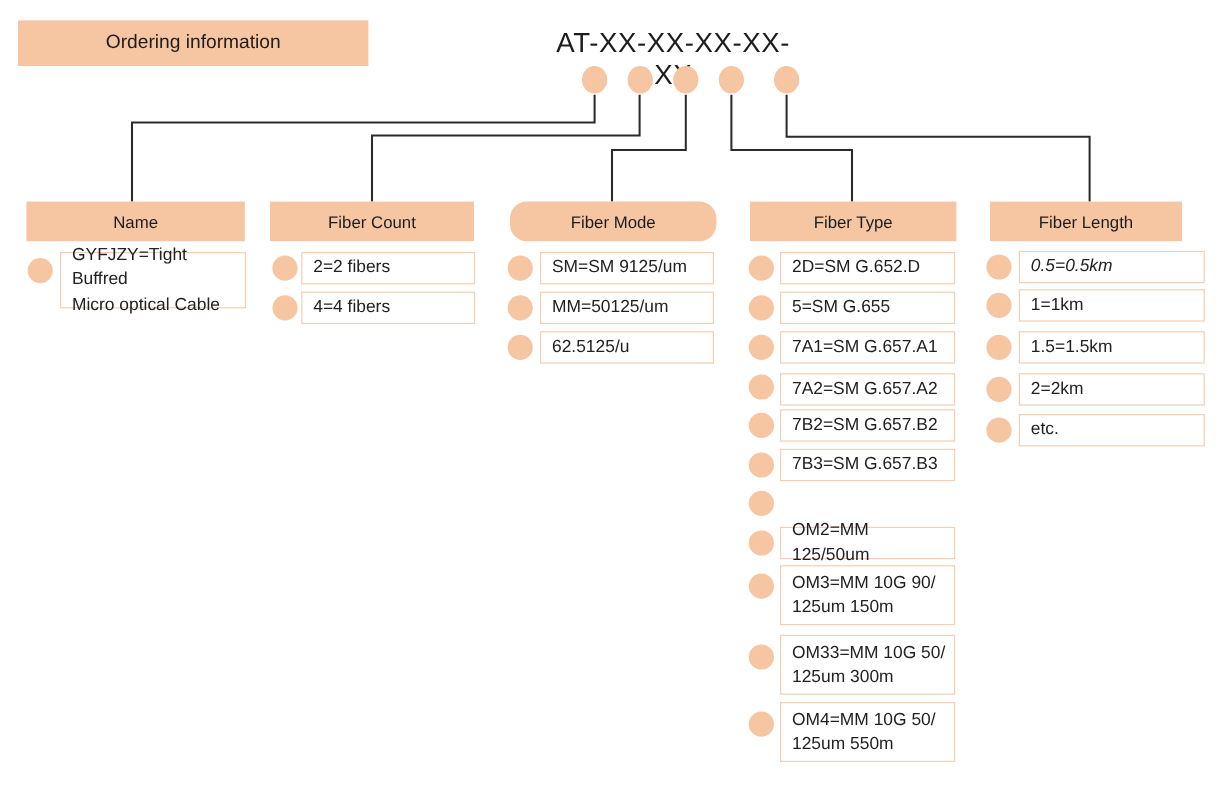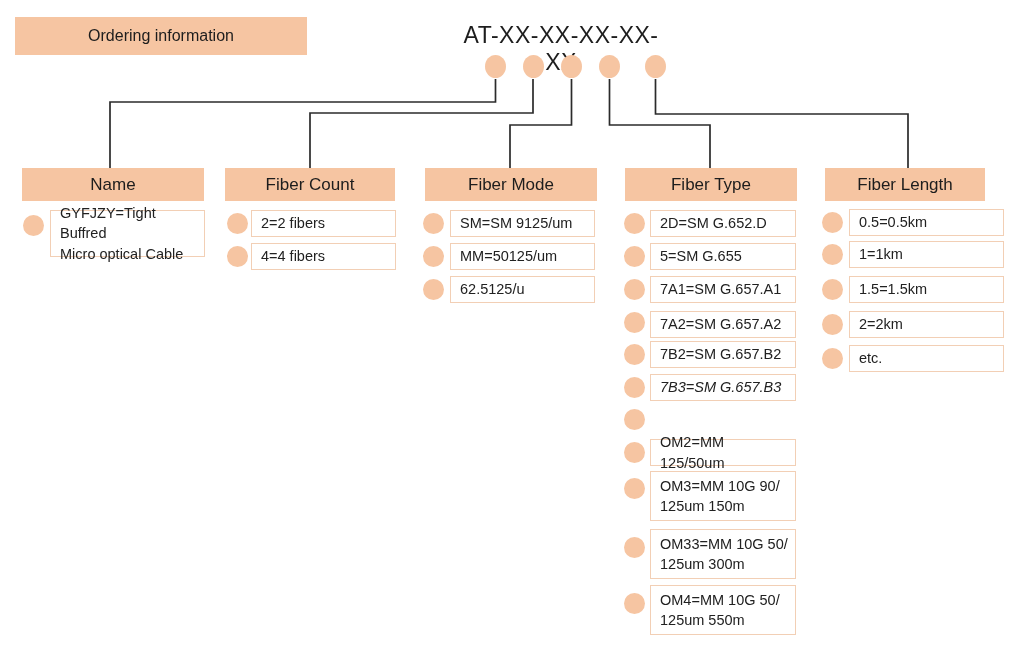--- a/index.html
+++ b/index.html
@@ -19,21 +19,21 @@
   }
   svg.lines { position:absolute; left:0; top:0; }
   .dot {
     position:absolute; width:21px; height:21px; border-radius:50%;
     background:#f6c5a2;
   }
   .dot.top { width:21px; height:23px; }
   .hdr {
     position:absolute; height:33px; background:#f6c5a2;
     display:flex; align-items:center; justify-content:center;
-    font-size:17px; color:#1d1d1d;
+    font-size:14px; color:#1d1d1d;
   }
   .item-box {
     position:absolute; background:#ffffff; border:1.5px solid #f2cfb5;
     box-sizing:border-box; display:flex; align-items:center;
     font-size:14.5px; line-height:1.4; padding-left:9px; padding-right:4px;
     white-space:pre-line; color:#212121;
   }
 </style>
 </head>
 <body>
@@ -52,21 +52,21 @@
   <div class="code">AT-XX-XX-XX-XX-XX</div>
 
   <div class="dot top" style="left:485px; top:55px;"></div>
   <div class="dot top" style="left:522.5px; top:55px;"></div>
   <div class="dot top" style="left:561px; top:55px;"></div>
   <div class="dot top" style="left:599px; top:55px;"></div>
   <div class="dot top" style="left:645px; top:55px;"></div>
 
   <div class="hdr" style="left:22px;  top:168px; width:182px;">Name</div>
   <div class="hdr" style="left:225px; top:168px; width:170px;">Fiber Count</div>
-  <div class="hdr" style="left:425px; top:168px; width:172px;">Fiber Mode</div>
+  <div class="hdr" style="left:425px; top:168px; width:172px;border-radius:14px;">Fiber Mode</div>
   <div class="hdr" style="left:625px; top:168px; width:172px;">Fiber Type</div>
   <div class="hdr" style="left:825px; top:168px; width:160px;">Fiber Length</div>
 
   <div class="dot" style="left:22.5px; top:215px;"></div>
   <div class="item-box" style="left:50px; top:210px; width:155px; height:47px;">GYFJZY=Tight Buffred
 Micro optical Cable</div>
 
   <div class="dot" style="left:226.5px; top:213px;"></div>
   <div class="item-box" style="left:251px; top:210px; width:145px; height:27px;">2=2 fibers</div>
   <div class="dot" style="left:226.5px; top:246px;"></div>
@@ -83,36 +83,36 @@
   <div class="item-box" style="left:650px; top:210px; width:146px; height:27px;">2D=SM G.652.D</div>
   <div class="dot" style="left:623.5px; top:246px;"></div>
   <div class="item-box" style="left:650px; top:243px; width:146px; height:27px;">5=SM G.655</div>
   <div class="dot" style="left:623.5px; top:279px;"></div>
   <div class="item-box" style="left:650px; top:276px; width:146px; height:27px;">7A1=SM G.657.A1</div>
   <div class="dot" style="left:623.5px; top:312px;"></div>
   <div class="item-box" style="left:650px; top:311px; width:146px; height:27px;text-align:right;">7A2=SM G.657.A2</div>
   <div class="dot" style="left:623.5px; top:344px;"></div>
   <div class="item-box" style="left:650px; top:341px; width:146px; height:27px;">7B2=SM G.657.B2</div>
   <div class="dot" style="left:623.5px; top:377px;"></div>
-  <div class="item-box" style="left:650px; top:374px; width:146px; height:27px;font-style:italic;">7B3=SM G.657.B3</div>
+  <div class="item-box" style="left:650px; top:374px; width:146px; height:27px;">7B3=SM G.657.B3</div>
   <div class="dot" style="left:623.5px; top:409px;"></div>
   <div class="dot" style="left:623.5px; top:442px;"></div>
   <div class="item-box" style="left:650px; top:439px; width:146px; height:27px;">OM2=MM 125/50um</div>
   <div class="dot" style="left:623.5px; top:478px;"></div>
   <div class="item-box" style="left:650px; top:471px; width:146px; height:50px;">OM3=MM 10G 90/
 125um 150m</div>
   <div class="dot" style="left:623.5px; top:537px;"></div>
   <div class="item-box" style="left:650px; top:529px; width:146px; height:50px;">OM33=MM 10G 50/
 125um 300m</div>
   <div class="dot" style="left:623.5px; top:593px;"></div>
   <div class="item-box" style="left:650px; top:585px; width:146px; height:50px;">OM4=MM 10G 50/
 125um 550m</div>
 
   <div class="dot" style="left:821.5px; top:212px;"></div>
-  <div class="item-box" style="left:849px; top:209px; width:155px; height:27px;">0.5=0.5km</div>
+  <div class="item-box" style="left:849px; top:209px; width:155px; height:27px;font-style:italic;">0.5=0.5km</div>
   <div class="dot" style="left:821.5px; top:244px;"></div>
   <div class="item-box" style="left:849px; top:241px; width:155px; height:27px;">1=1km</div>
   <div class="dot" style="left:821.5px; top:279px;"></div>
   <div class="item-box" style="left:849px; top:276px; width:155px; height:27px;">1.5=1.5km</div>
   <div class="dot" style="left:821.5px; top:314px;"></div>
   <div class="item-box" style="left:849px; top:311px; width:155px; height:27px;">2=2km</div>
   <div class="dot" style="left:821.5px; top:348px;"></div>
   <div class="item-box" style="left:849px; top:345px; width:155px; height:27px;">etc.</div>
 
 </div>

